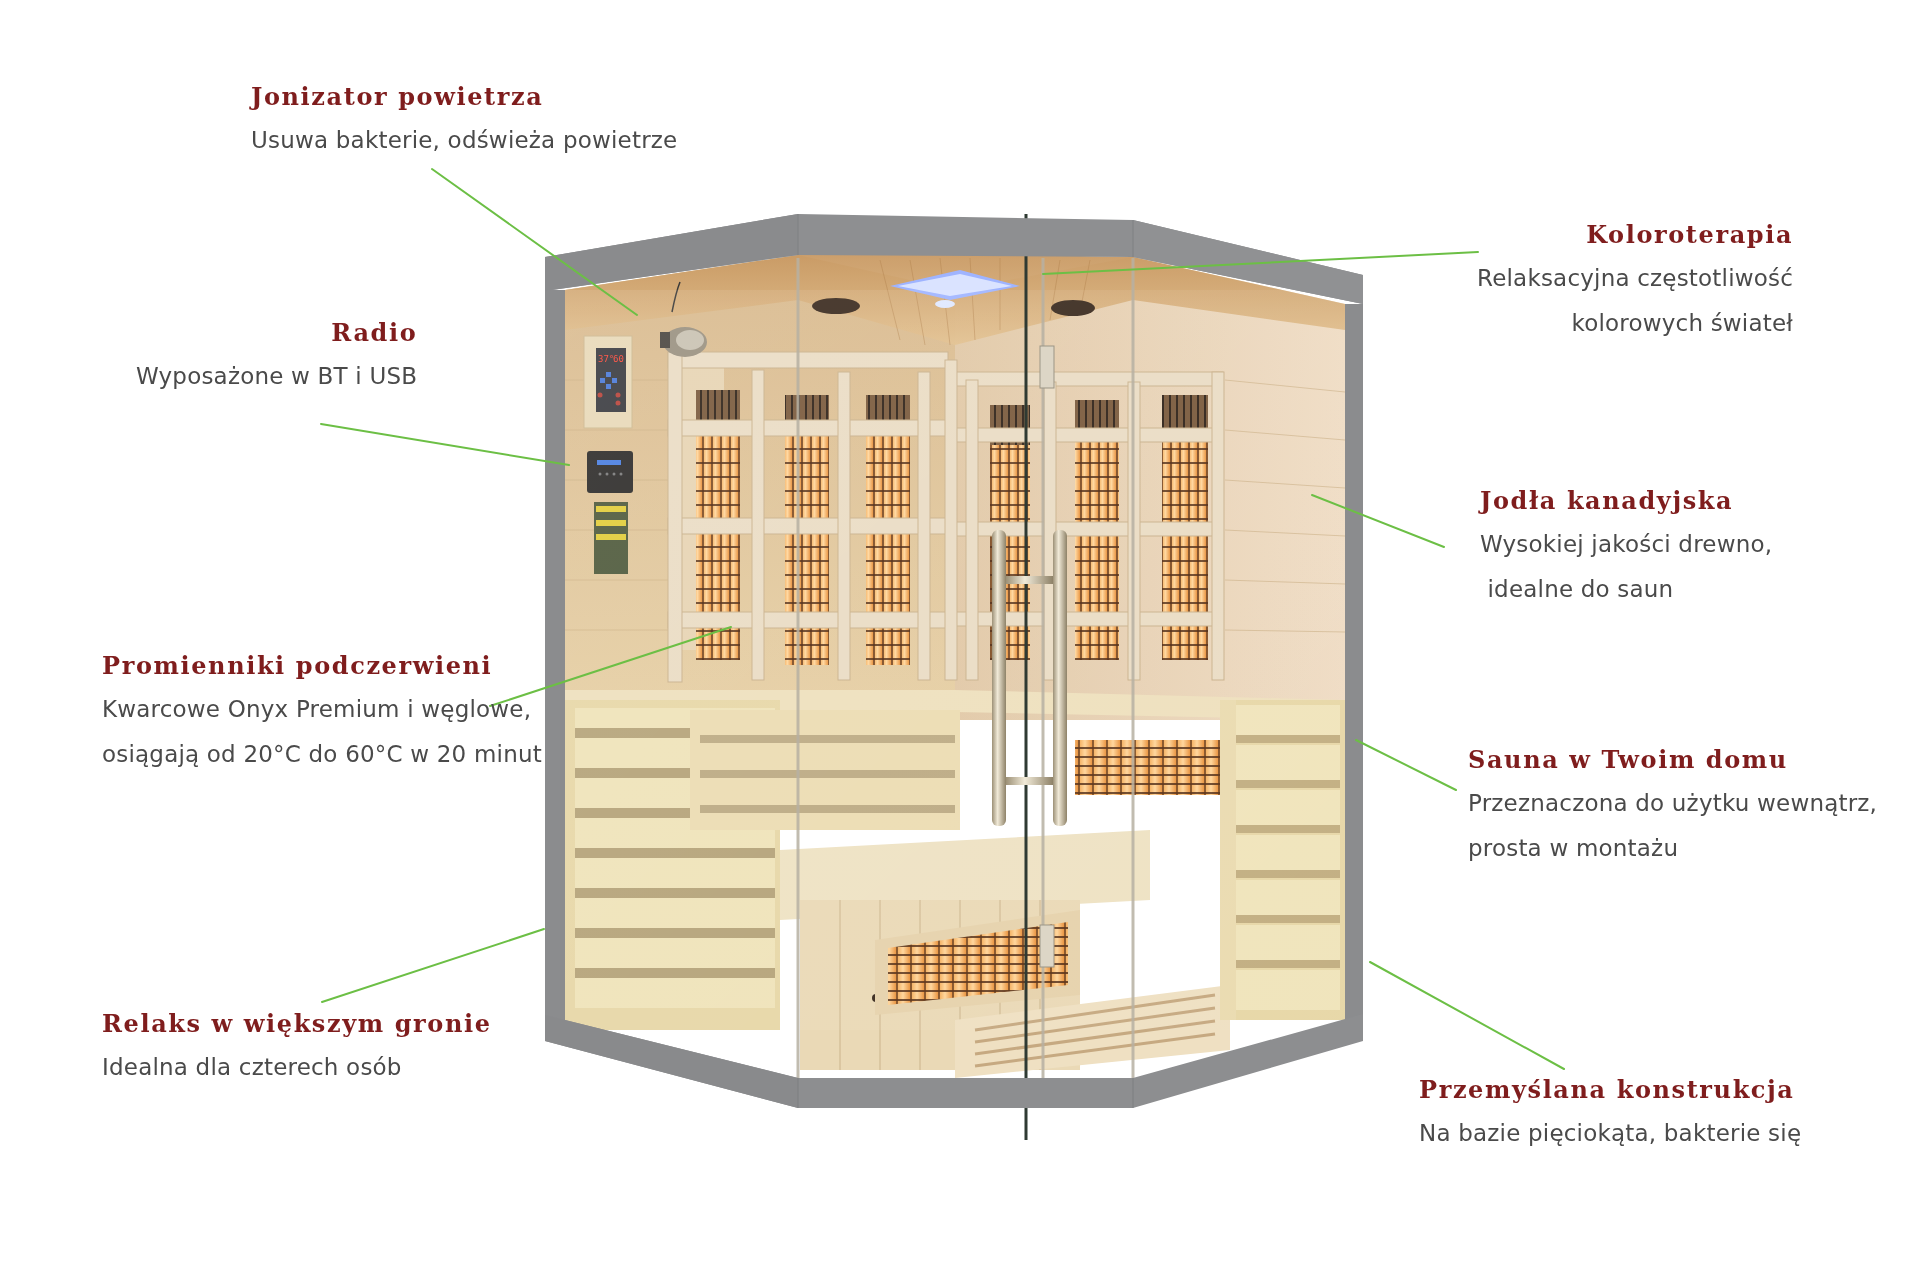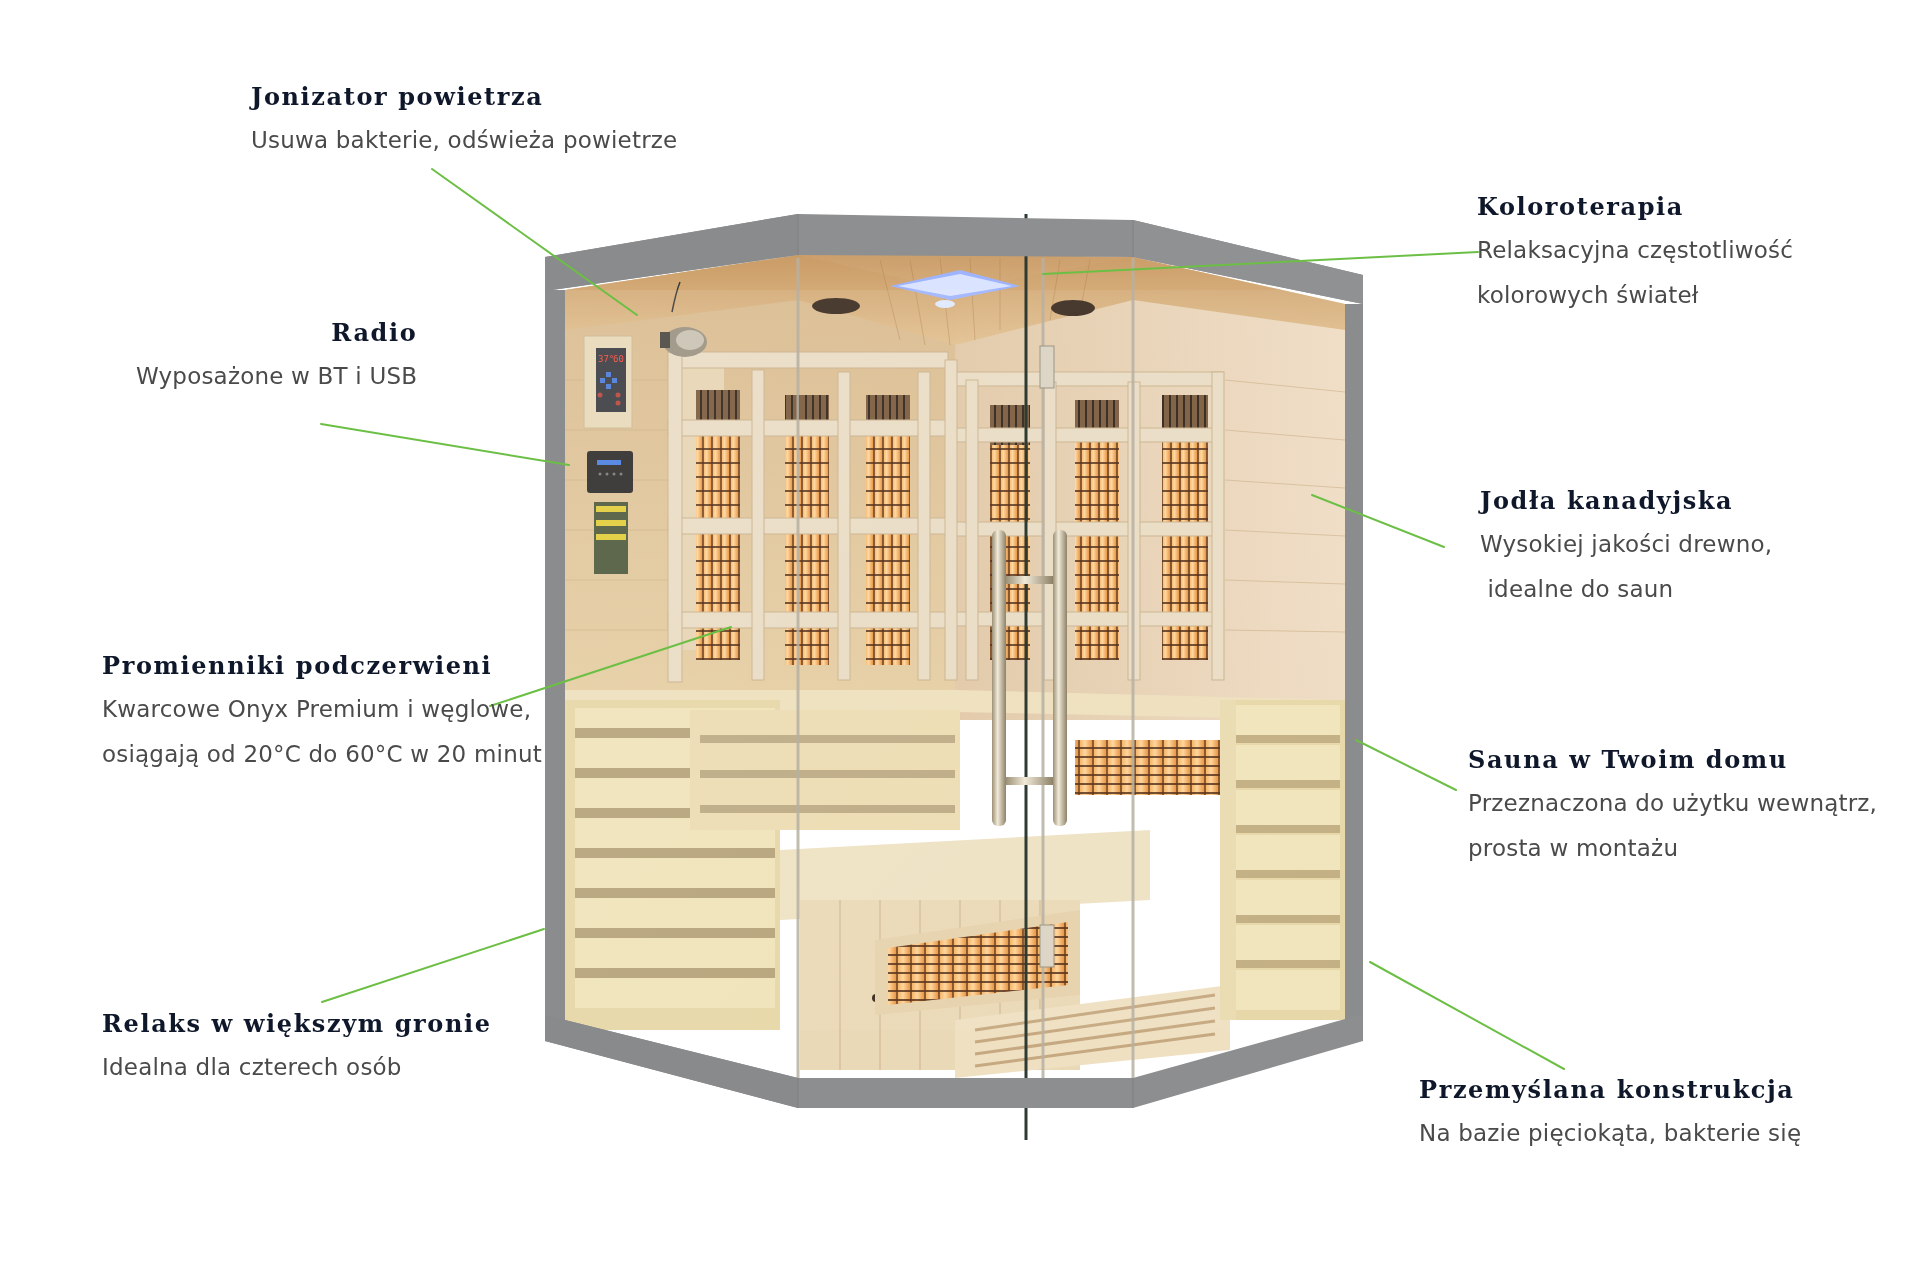--- a/index.html
+++ b/index.html
@@ -1,21 +1,21 @@
 <!DOCTYPE html>
 <html><head>
 <meta charset="utf-8">
 <style>
   html, body { margin:0; padding:0; }
   body { width:1920px; height:1280px; background:#ffffff; position:relative; overflow:hidden; }
   .stage { position:absolute; left:0; top:0; width:1920px; height:1280px; }
   .feature { position:absolute; }
   .feature h2 {
     margin:0; font-family:"DejaVu Serif", "Liberation Serif", serif; font-weight:bold;
-    font-size:24px; letter-spacing:1.6px; color:#0f172a; line-height:30px; white-space:nowrap;
+    font-size:24px; letter-spacing:1.6px; color:#7f1d1d; line-height:30px; white-space:nowrap;
   }
   .feature p {
     margin:0; font-family:"DejaVu Sans", "Liberation Sans", sans-serif; font-weight:normal;
     font-size:23px; color:#4a4a4a; line-height:45px; white-space:nowrap; letter-spacing:0.2px;
   }
   .feature .first-desc { margin-top:6px; }
   svg.art { position:absolute; left:0; top:0; }
 </style>
 </head>
 <body>
@@ -314,21 +314,21 @@
     <h2>Promienniki podczerwieni</h2>
     <p class="first-desc">Kwarcowe Onyx Premium i węglowe,</p>
     <p>osiągają od 20°C do 60°C w 20 minut</p>
   </div>
 
   <div class="feature" style="left:102px; top:1009px;">
     <h2>Relaks w większym gronie</h2>
     <p class="first-desc">Idealna dla czterech osób</p>
   </div>
 
-  <div class="feature" style="left:1477px; top:192px;">
+  <div class="feature" style="left:1477px; top:220px;text-align:right;">
     <h2>Koloroterapia</h2>
     <p class="first-desc">Relaksacyjna częstotliwość</p>
     <p>kolorowych świateł</p>
   </div>
 
   <div class="feature" style="left:1480px; top:486px;">
     <h2>Jodła kanadyjska</h2>
     <p class="first-desc">Wysokiej jakości drewno,</p>
     <p style="white-space:pre;"> idealne do saun</p>
   </div>

